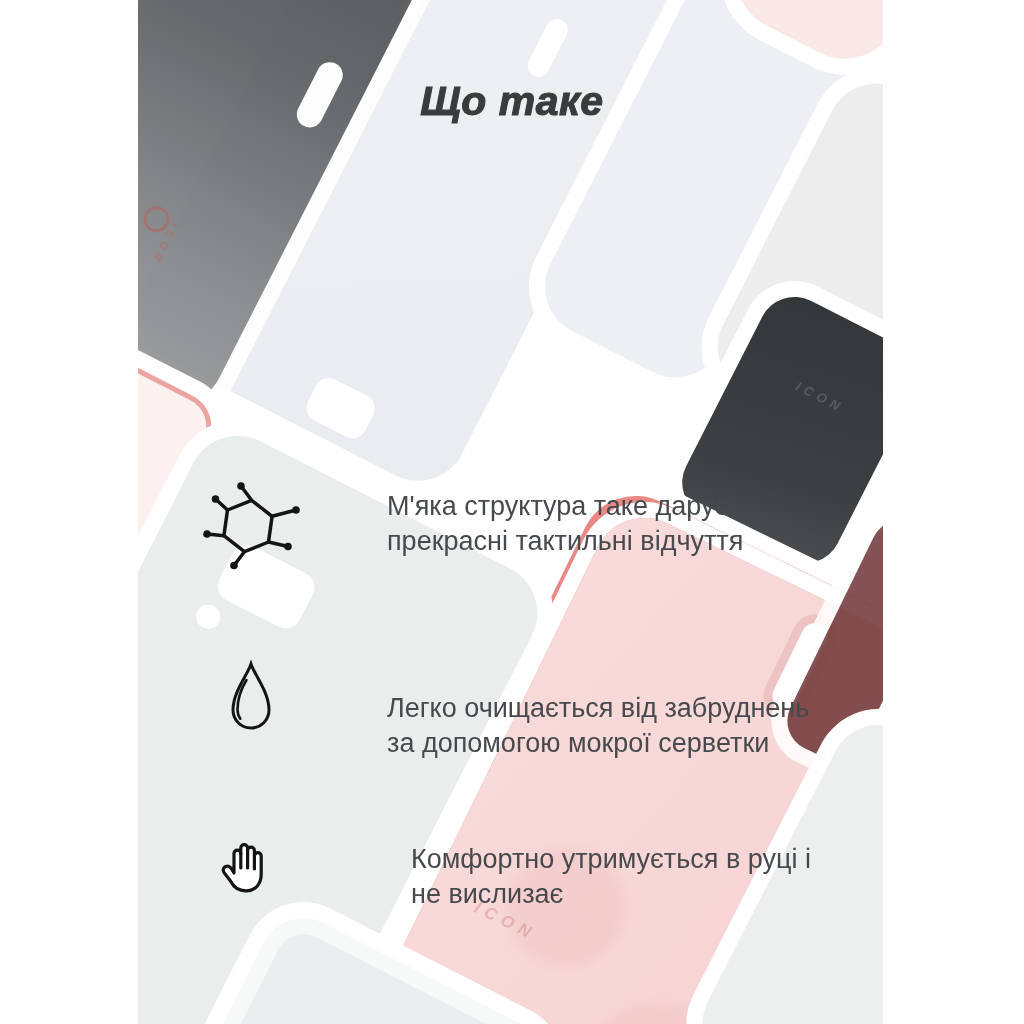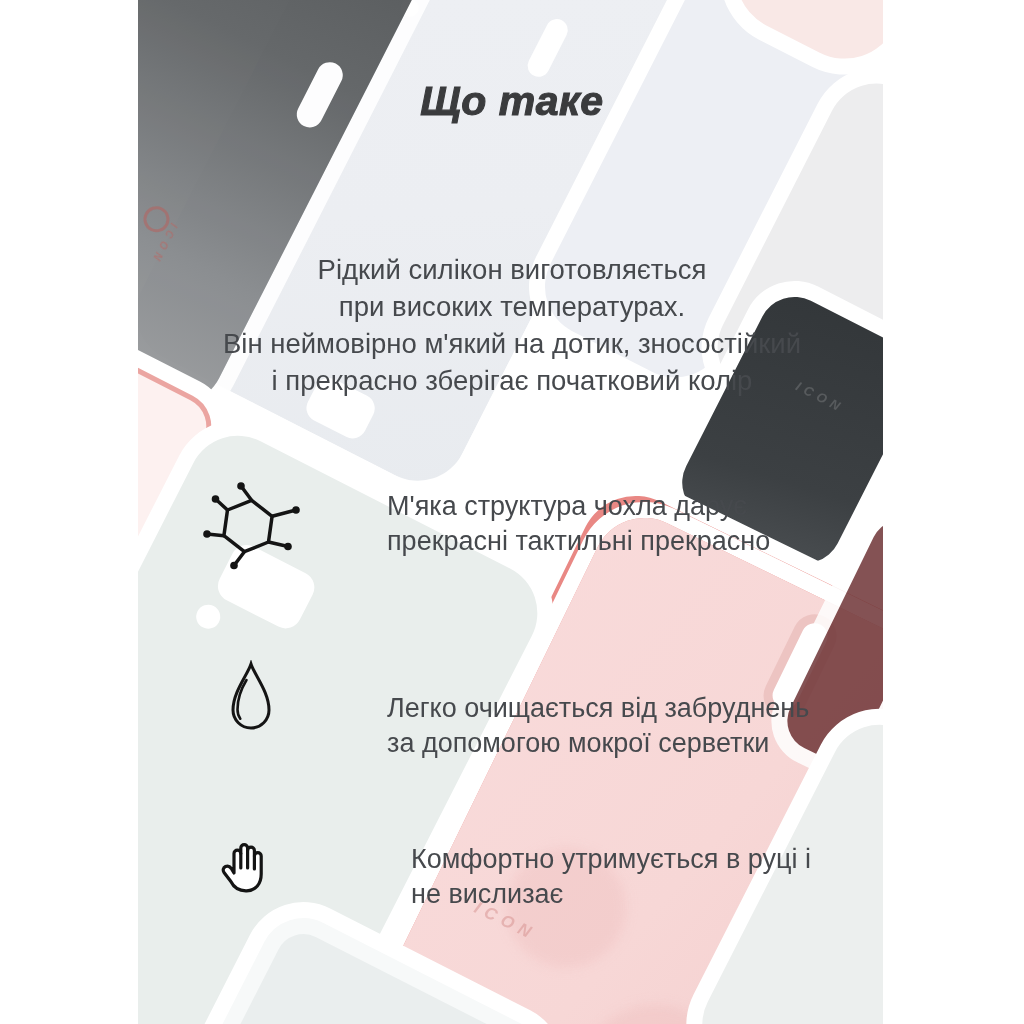--- a/index.html
+++ b/index.html
@@ -97,26 +97,20 @@
     </div>
     <div class="case case-l"></div>
   </div>
 
   <div class="content">
 
     <div class="title">
       <div>Що таке</div>
     </div>
 
-    <div class="intro">
-      <div>Рідкий силікон виготовляється</div>
-      <div>при високих температурах.</div>
-      <div>Він неймовірно м'який на дотик, зносостійкий</div>
-      <div>і прекрасно зберігає початковий колір</div>
-    </div>
 
     <div class="icon-box" style="left:200px;top:476px;">
       <svg width="110" height="96" viewBox="0 0 110 96" fill="none" stroke="#141414" stroke-width="3.5" stroke-linecap="round" stroke-linejoin="round">
         <path d="M72.1,40.3 L51.6,24.3 L27.5,34 L23.9,59.7 L44.4,75.7 L68.5,66 Z"></path>
         <path d="M51.6,24.3 L41,10"></path>
           <path d="M72.1,40.3 L96,34"></path>
         <path d="M27.5,34 L15.5,23"></path>
           <path d="M23.9,59.7 L7,58"></path>
         <path d="M44.4,75.7 L34,89.5"></path>
           <path d="M68.5,66 L88,70.5"></path>
@@ -124,22 +118,22 @@
           <circle cx="41" cy="10" r="3.8"></circle>
             <circle cx="96" cy="34" r="3.8"></circle>
           <circle cx="7" cy="58" r="3.8"></circle>
             <circle cx="88" cy="70.5" r="3.8"></circle>
           <circle cx="34" cy="89.5" r="3.8"></circle>
             <circle cx="15.5" cy="23" r="3.8"></circle>
         </g>
       </svg>
     </div>
     <div class="feature-text ft-1">
-      <div>М'яка структура чохла дарує</div>
-      <div>прекрасні тактильні прекрасно</div>
+      <div>М'яка структура таке дарує</div>
+      <div>прекрасні тактильні відчуття</div>
     </div>
 
     <div class="icon-box" style="left:224px;top:660px;">
       <svg width="54" height="80" viewBox="0 0 54 80" fill="none" stroke="#141414" stroke-width="3" stroke-linecap="round">
         <path d="M27,4 C23.5,15 9,32 9,50 a18,18 0 0 0 36,0 C45,32 30.5,15 27,4 Z"></path>
         <path d="M22.5,20 C17,29 13.5,39.5 13.5,49.5 c0,3.6 0.9,6.6 2.8,9.2" stroke-width="2.6"></path>
       </svg>
     </div>
     <div class="feature-text ft-2">
       <div>Легко очищається від забруднень</div>

